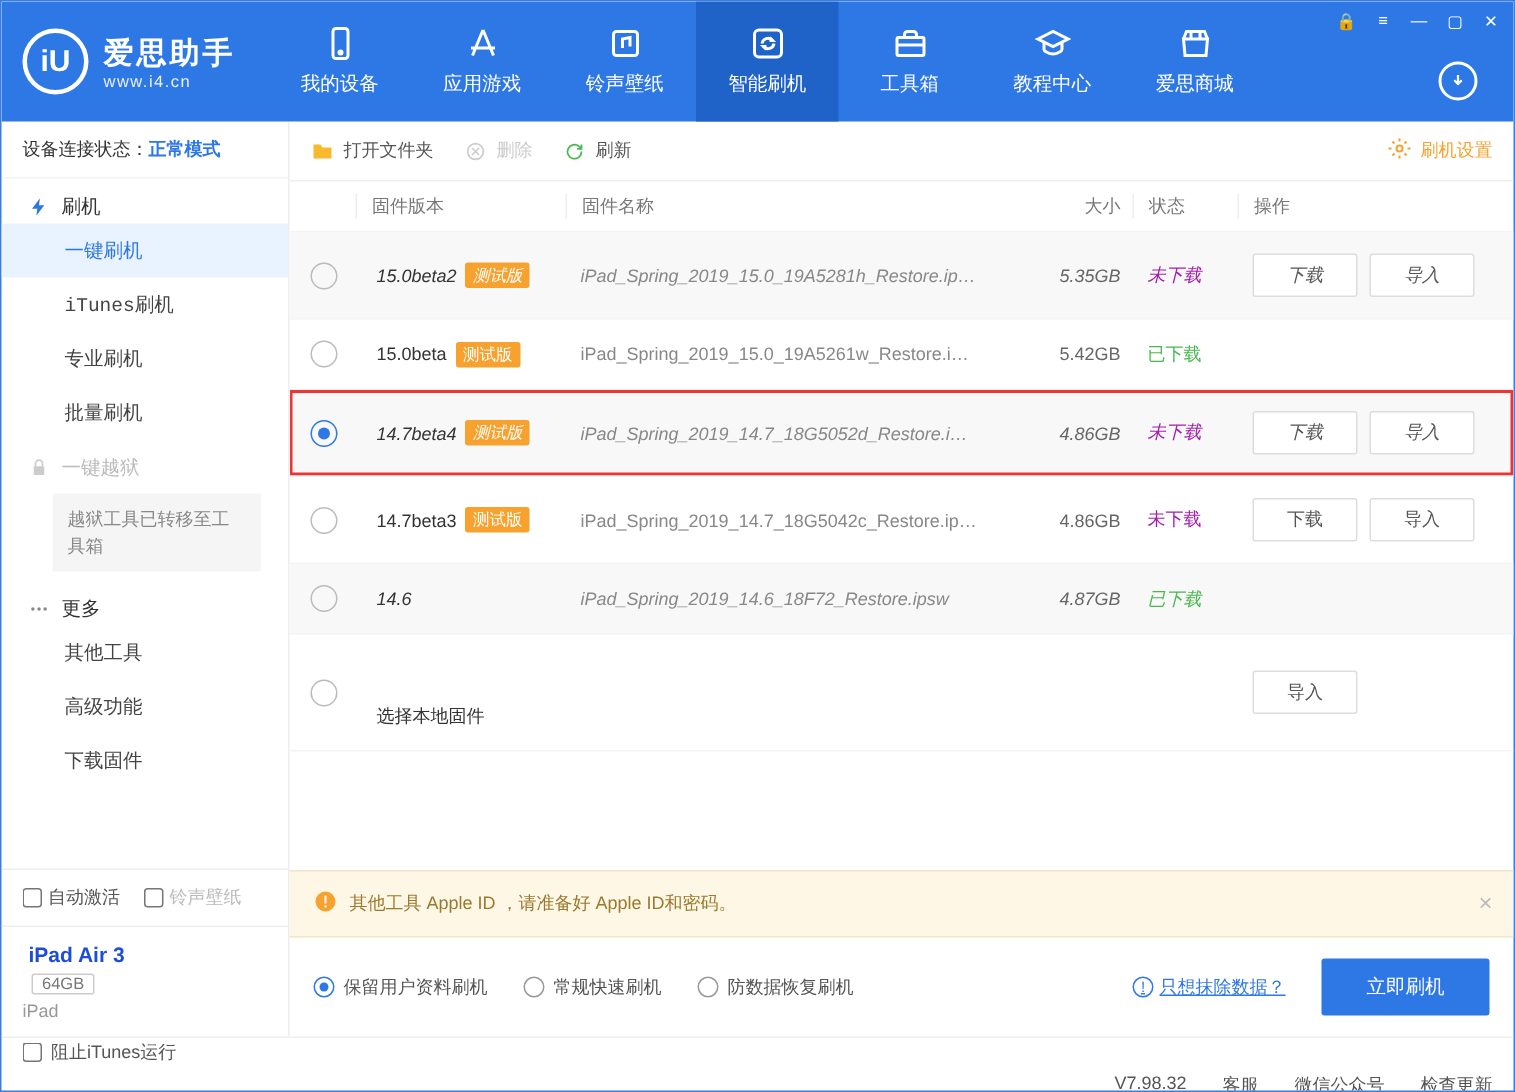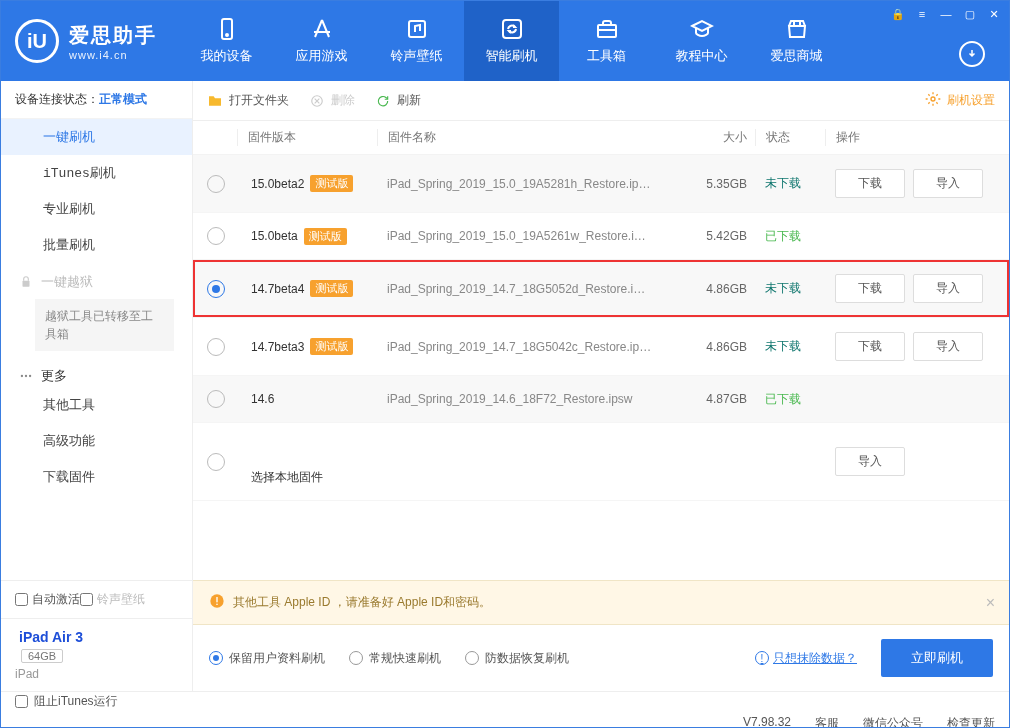--- a/index.html
+++ b/index.html
@@ -23,21 +23,21 @@
 .body { display:flex; height:610px; }
 .sidebar { width:192px; border-right:1px solid #eee; display:flex; flex-direction:column; }
 .status { padding:10px 14px; font-size:12px; border-bottom:1px solid #f3f3f3; }
 .status b { color:#2e78e6; }
 .side-section { padding:10px 18px 2px; display:flex; align-items:center; gap:8px; color:#333; font-size:13px; }
 .side-item { padding:9px 10px 9px 42px; cursor:pointer; color:#444; font-size:13px;font-family:Liberation Mono, monospace; }
 .side-item.active { background:#e9f2ff; color:#2e78e6; }
 .side-muted { color:#bbb; }
 .side-note { margin:6px 18px 6px 34px; padding:8px 10px; background:#f5f5f5; color:#888; font-size:12px; line-height:1.5; }
 .side-bottom { margin-top:auto; }
-.side-check { padding:10px 14px; display:flex; align-items:center; gap:0; border-top:1px solid #eee; }
+.side-check { padding:10px 14px; display:flex; align-items:center; gap:16px; border-top:1px solid #eee; }
 .side-check label { display:flex; align-items:center; gap:4px; color:#555; cursor:pointer; }
 .side-check .skip { color:#bbb; }
 .device { padding:10px 14px; border-top:1px solid #eee; }
 .device .name { color:#1d4ed8; font-size:14px; font-weight:700; }
 .device .cap { display:inline-block; border:1px solid #ccc; padding:0 6px; margin-left:6px; color:#777; font-size:11px; border-radius:2px; }
 .device .type { color:#999; margin-top:4px; }
 
 .main { flex:1; display:flex; flex-direction:column; }
 .toolbar { height:40px; border-bottom:1px solid #eee; display:flex; align-items:center; padding:0 14px; gap:20px; }
 .tool { display:flex; align-items:center; gap:6px; cursor:pointer; color:#555; }
@@ -46,32 +46,32 @@
 .tool-right { margin-left:auto; color:#f7a12e; display:flex; align-items:center; gap:6px; cursor:pointer; }
 .thead { display:flex; padding:8px 14px; color:#777; border-bottom:1px solid #f3f3f3; font-size:12px; }
 .col-radio { width:30px; }
 .col-ver { width:140px; border-left:1px solid #eee; padding-left:10px; }
 .col-name { flex:1; border-left:1px solid #eee; padding-left:10px; }
 .col-size { width:70px; text-align:right; padding-right:8px; }
 .col-stat { width:70px; border-left:1px solid #eee; padding-left:10px; }
 .col-act { width:170px; border-left:1px solid #eee; padding-left:10px; }
 .rows { }
 .row { display:flex; align-items:center; padding:14px; border-bottom:1px solid #f5f5f5; position:relative; }
-.row.alt { background:#f8f8f8; }
+.row.alt { background:#f8f8f8;font-style:italic; }
 .row.hl { box-shadow:inset 0 0 0 2px #e33; }
 .row .radio { width:18px; height:18px; border:1px solid #bbb; border-radius:50%; display:flex; align-items:center; justify-content:center; cursor:pointer; }
 .row .radio.on { border-color:#2e78e6; }
 .row .radio.on::after { content:""; width:8px; height:8px; background:#2e78e6; border-radius:50%; }
 .row .ver { width:140px; padding-left:14px; display:flex; align-items:center; gap:6px; }
 .row .ver b { color:#333; font-weight:400; }
 .badge { background:#f7a12e; color:#fff; font-size:11px; padding:1px 5px; border-radius:2px; }
 .row .fname { flex:1; color:#888; padding-left:10px; overflow:hidden; white-space:nowrap; text-overflow:ellipsis; }
 .row .size { width:70px; text-align:right; color:#666; padding-right:8px; }
 .row .stat { width:70px; padding-left:10px; }
-.stat.no { color:#0f766e; }
+.stat.no { color:#a21caf; }
 .stat.ok { color:#49b84f; }
 .row .acts { width:170px; display:flex; gap:8px; padding-left:10px; }
 .btn { border:1px solid #ddd; background:#fff; padding:5px 0; width:70px; text-align:center; cursor:pointer; border-radius:2px; color:#555; }
 .tip { display:flex; align-items:center; gap:8px; padding:12px 16px; background:#fff7e6; color:#9a7a2e; border-top:1px solid #f0e5c6; border-bottom:1px solid #f0e5c6; margin-top:auto; position:relative; }
 .tip .close { position:absolute; right:14px; color:#bbb; cursor:pointer; font-size:16px; }
 .options { display:flex; align-items:center; padding:14px 16px; gap:24px; }
 .opt { display:flex; align-items:center; gap:6px; cursor:pointer; color:#555; }
 .opt .r { width:14px; height:14px; border:1px solid #999; border-radius:50%; display:inline-flex; align-items:center; justify-content:center; }
 .opt.on .r { border-color:#2e78e6; }
 .opt.on .r::after { content:""; width:6px; height:6px; background:#2e78e6; border-radius:50%; }
@@ -158,20 +158,26 @@
       </svg>
   </div>
 </div>
 
 <div class="body">
 
   <div class="sidebar">
     <div class="status">
       <span>设备连接状态：</span><b>正常模式</b>
     </div>
+    <div class="side-section">
+      <svg width="14" height="14" viewBox="0 0 24 24" fill="#2e78e6">
+          <path d="M13 2L4 14h6l-1 8 9-12h-6z"></path>
+        </svg>
+      <span>刷机</span>
+    </div>
     <div class="side-item active">一键刷机</div>
     <div class="side-item">iTunes刷机</div>
     <div class="side-item">专业刷机</div>
     <div class="side-item">批量刷机</div>
     <div class="side-section side-muted">
       <svg width="14" height="14" viewBox="0 0 24 24" fill="#ccc">
           <rect x="6" y="10" width="12" height="10" rx="1"></rect>
           <path d="M8 10V7a4 4 0 0 1 8 0v3" fill="none" stroke="#ccc" stroke-width="2"></path>
         </svg>
       <span>一键越狱</span>

